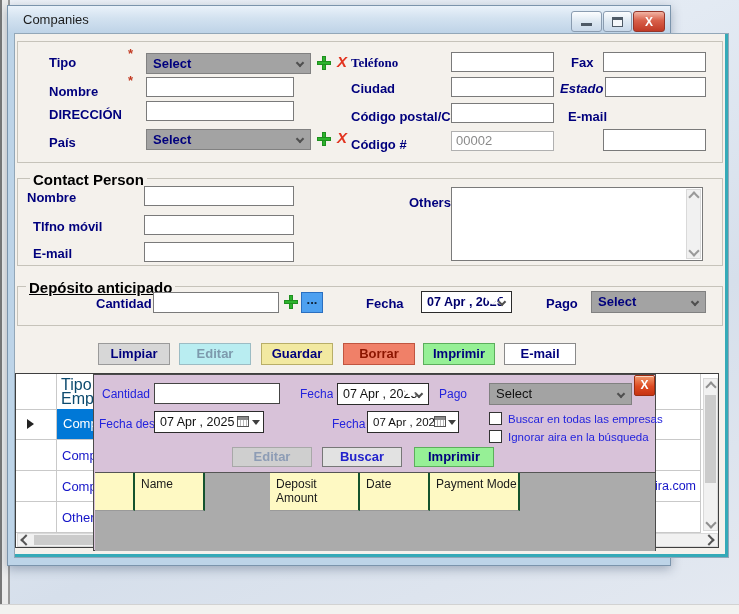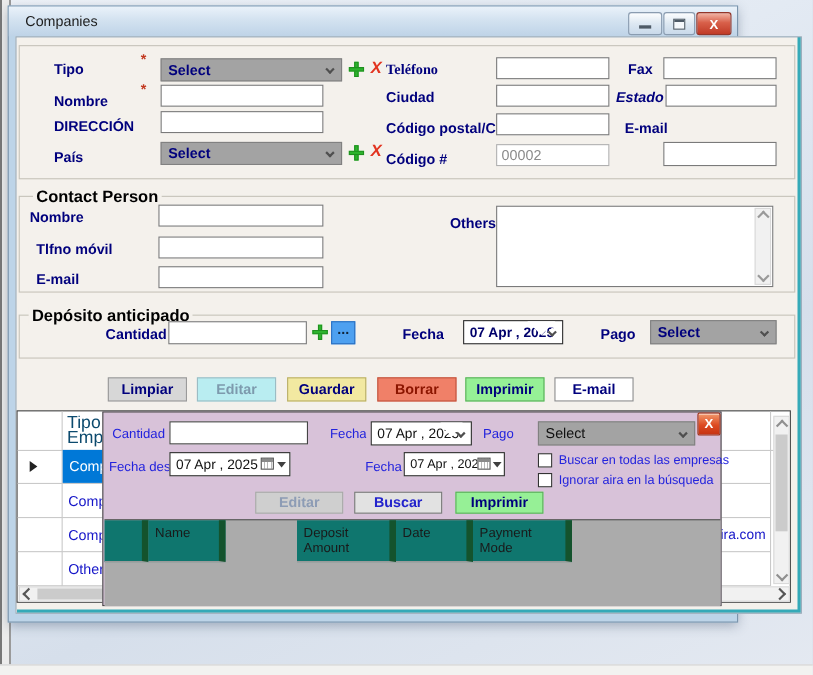--- a/index.html
+++ b/index.html
@@ -52,21 +52,21 @@
   .grow-text{font-size:13px;color:#1515c8;white-space:nowrap;}
   .sel-cell{background:#0078d7;color:#fff;font-size:13px;line-height:30px;padding-left:6px;}
   .gridhead{font-size:16px;color:#0c4a6e;line-height:14px;overflow:hidden;}
   .sbar{background:#f1f1f1;border:1px solid #d9d9d9;}
   .sthumb{background:#cbcbcb;}
   .sarrow{display:flex;align-items:center;justify-content:center;}
   
   .popup{background:#d8c2d9;border:1px solid #4a4a4a;z-index:5;}
   .plbl{color:#2323dd;font-size:12px;white-space:nowrap;overflow:hidden;}
   .pcheck{background:#fff;border:1px solid #333;width:13px;height:13px;}
-  .ptable-head{background:#0f766e;border-right:6px solid #14532d;border-bottom:1px solid #9a9a9a;font-size:12px;color:#1a1a1a;padding:4px 0 0 6px;line-height:14px;}
+  .ptable-head{background:#fef9c3;border-right:2px solid #14532d;border-bottom:1px solid #9a9a9a;font-size:12px;color:#1a1a1a;padding:4px 0 0 6px;line-height:14px;}
   .pclose{background:linear-gradient(#f19a6d,#dd4a22 55%,#c63312);border:1px solid #9c2d12;border-radius:2px;
     color:#fff;font-weight:900;font-size:12px;text-align:center;line-height:19px;box-shadow:inset 0 1px 0 rgba(255,255,255,.6);}
 </style>
 </head>
 <body>
 
 <div class="screen">
   <div class="abs left-strip"></div>
   <div class="abs bottom-strip"></div>
 
@@ -143,21 +143,21 @@
           <div class="abs sarrow" style="left:0;top:0;width:13px;height:14px;">
               <span class="chev up" style="border-color:#9a9a9a;"></span>
             </div>
           <div class="abs sarrow" style="left:0;bottom:0;width:13px;height:14px;">
               <span class="chev" style="border-color:#9a9a9a;"></span>
             </div>
         </div>
       </div>
 
       <div class="abs grp" style="left:2px;top:252px;width:706px;height:40px;">
-        <span class="grp-legend" style="left:8px;">Depósito anticipado</span>
+        <span class="grp-legend" style="left:8px;text-decoration:underline;">Depósito anticipado</span>
       </div>
       <span class="abs lbl" style="left:81px;top:262px;">Cantidad</span>
       <div class="abs inp" style="left:138px;top:258px;width:126px;height:21px;"></div>
       <div class="abs plus" style="left:269px;top:261px;"></div>
       <div class="abs btn" style="left:286px;top:258px;width:22px;height:21px;background:#4da0f0;border-color:#2a6fc0;color:#10243a;line-height:14px;"><span>...</span></div>
       <span class="abs lbl" style="left:351px;top:262px;">Fecha</span>
       <div class="abs picker" style="left:406px;top:257px;width:91px;height:22px;">
         <span>07 Apr , 2025</span>
         <span class="abs chev" style="right:6px;top:7px;background:#fff;box-shadow:-14px 0 0 6px #fff;"></span>
       </div>

